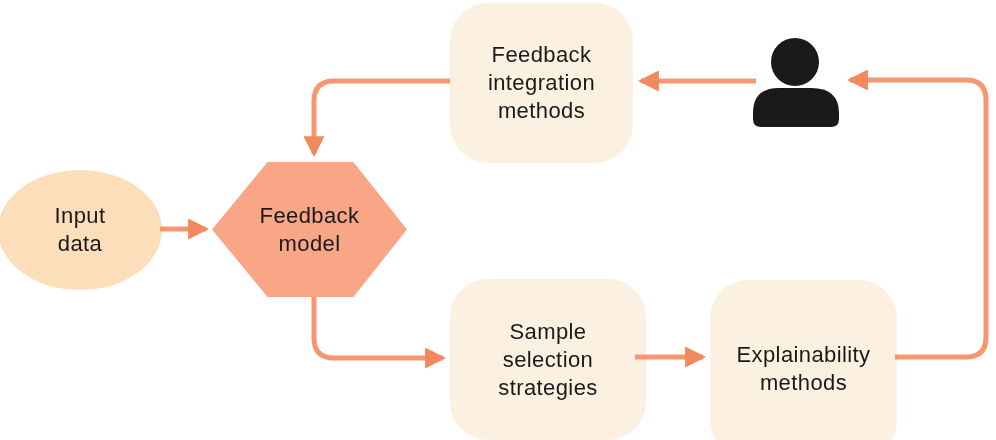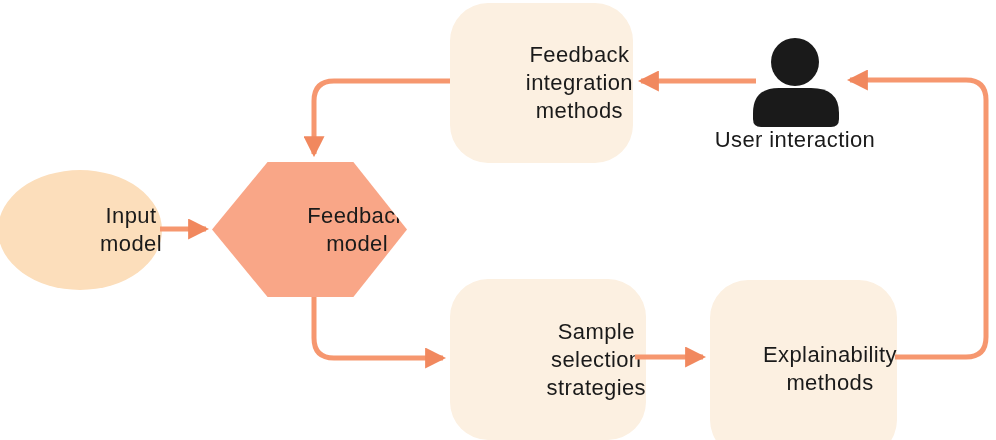--- a/index.html
+++ b/index.html
@@ -12,21 +12,21 @@
     position: relative;
     width: 996px;
     height: 440px;
     background: #ffffff;
     overflow: hidden;
   }
   .node {
     position: absolute;
     display: flex;
     align-items: center;
-    justify-content: flex-end;
+    justify-content: center;
     box-sizing: border-box;
   }
   .node-label {
     white-space: pre-line;
     text-align: center;
     color: #1a1a1a;
     font-size: 22px;
     line-height: 28px;
     letter-spacing: 0.4px;
   }
@@ -65,21 +65,21 @@
     pointer-events: none;
   }
 </style>
 </head>
 <body>
 
 <div class="stage">
 
   <div class="node ellipse">
     <div class="node-label">Input
-model</div>
+data</div>
   </div>
 
   <div class="node hexagon">
     <div class="node-label">Feedback
 model</div>
   </div>
 
   <div class="node rounded-box box-feedback">
     <div class="node-label">Feedback
 integration
@@ -90,21 +90,20 @@
     <div class="node-label">Sample
 selection
 strategies</div>
   </div>
 
   <div class="node rounded-box box-explainability">
     <div class="node-label">Explainability
 methods</div>
   </div>
 
-  <div class="user-label">User interaction</div>
 
   <svg class="overlay" viewBox="0 0 996 440">
     <defs>
       <marker id="ah" viewBox="0 0 10 10" refX="8.5" refY="5" markerWidth="4.2" markerHeight="4.2" orient="auto-start-reverse">
         <path d="M 0 0 L 10 5 L 0 10 Z" fill="#F1885E"></path>
       </marker>
     </defs>
 
     <g fill="none" stroke="#F6976F" stroke-width="5" stroke-linejoin="round">
       <path d="M 160 229 H 206" marker-end="url(#ah)"></path>

